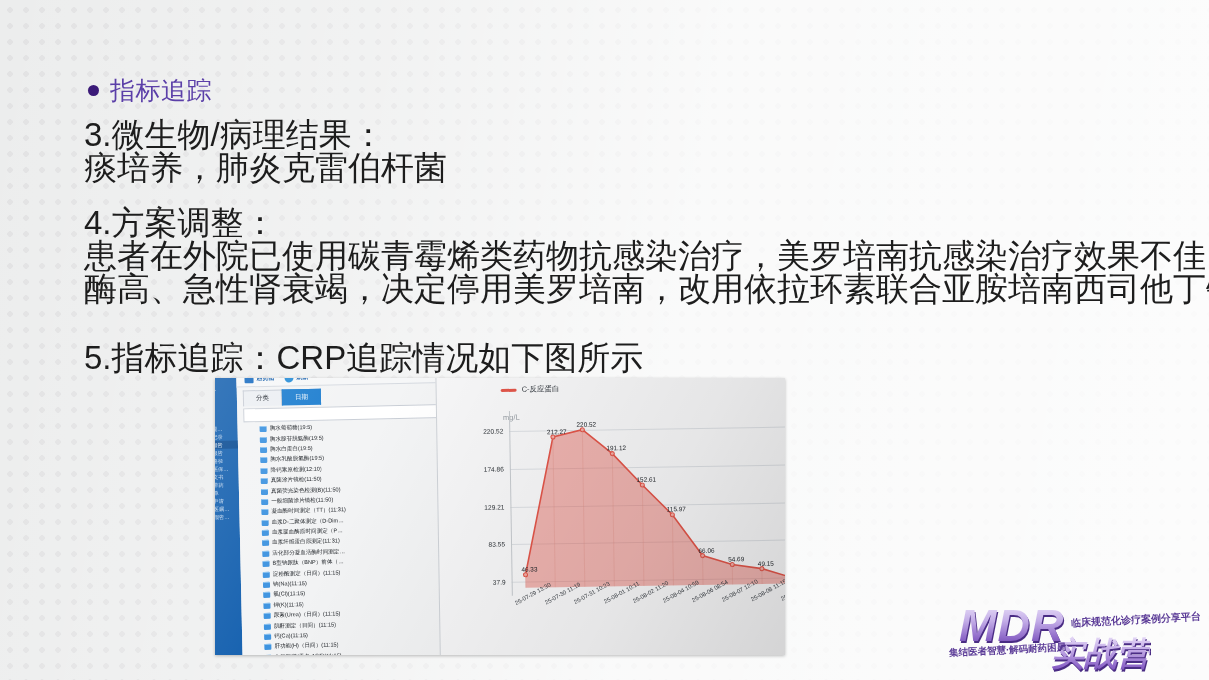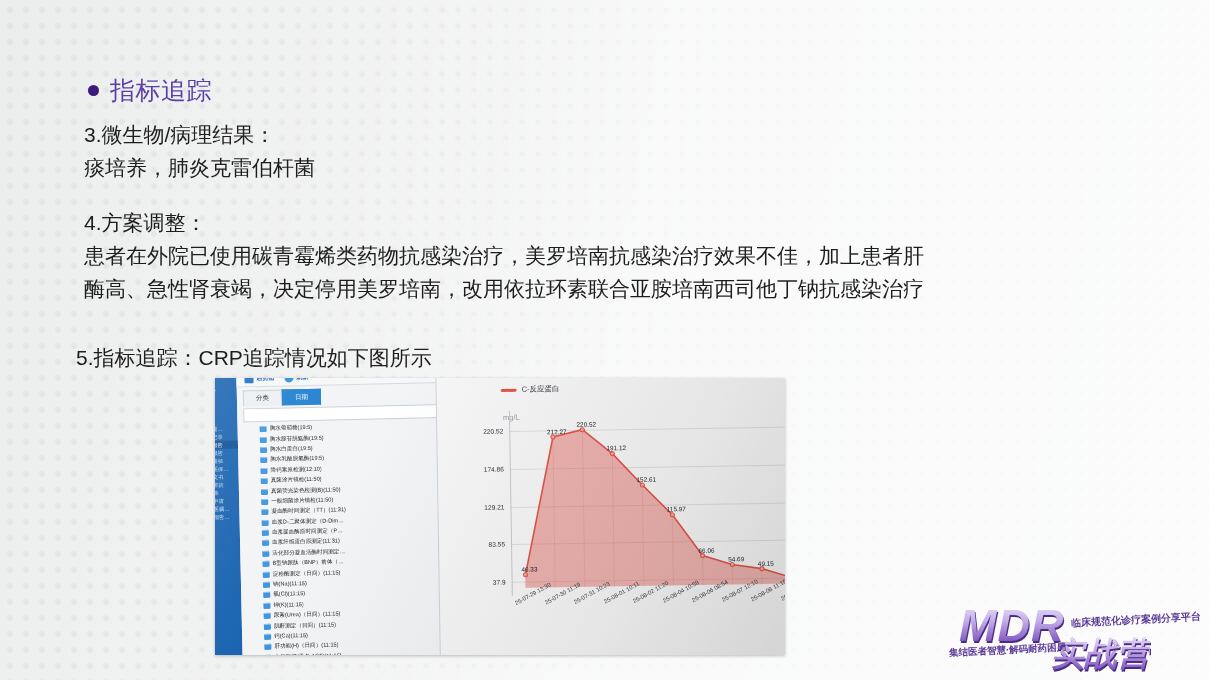--- a/index.html
+++ b/index.html
@@ -24,24 +24,24 @@
     pointer-events:none;
   }
   .layer{position:absolute;z-index:3;}
 
   
   #heading{left:88px;top:78px;display:flex;align-items:center;gap:11px;}
   #heading .bullet{width:11px;height:11px;border-radius:50%;background:#3b1a78;display:block;}
   #heading .htext{color:#5b3fa8;font-size:25px;line-height:1;letter-spacing:.5px;}
 
   
-  .body-text{color:#1d1d1d;font-size:21px;line-height:33px;white-space:pre;letter-spacing:0px;}
+  .body-text{color:#1d1d1d;font-size:33px;line-height:33px;white-space:pre;letter-spacing:0px;}
   #sec3{left:84px;top:118px;}
   #sec4{left:84px;top:206px;}
-  #sec5{left:76px;top:341px;}
+  #sec5{left:84px;top:341px;}
 
   
   #photo{
     left:215px;top:378px;width:570px;height:277px;
     overflow:hidden;background:#cfd2d6;
     box-shadow:0 1px 3px rgba(0,0,0,.25);
   }
   #photo .tilt{
     position:absolute;left:-14px;top:-12px;width:610px;height:312px;
     transform:rotate(-1.25deg);transform-origin:40% 40%;

